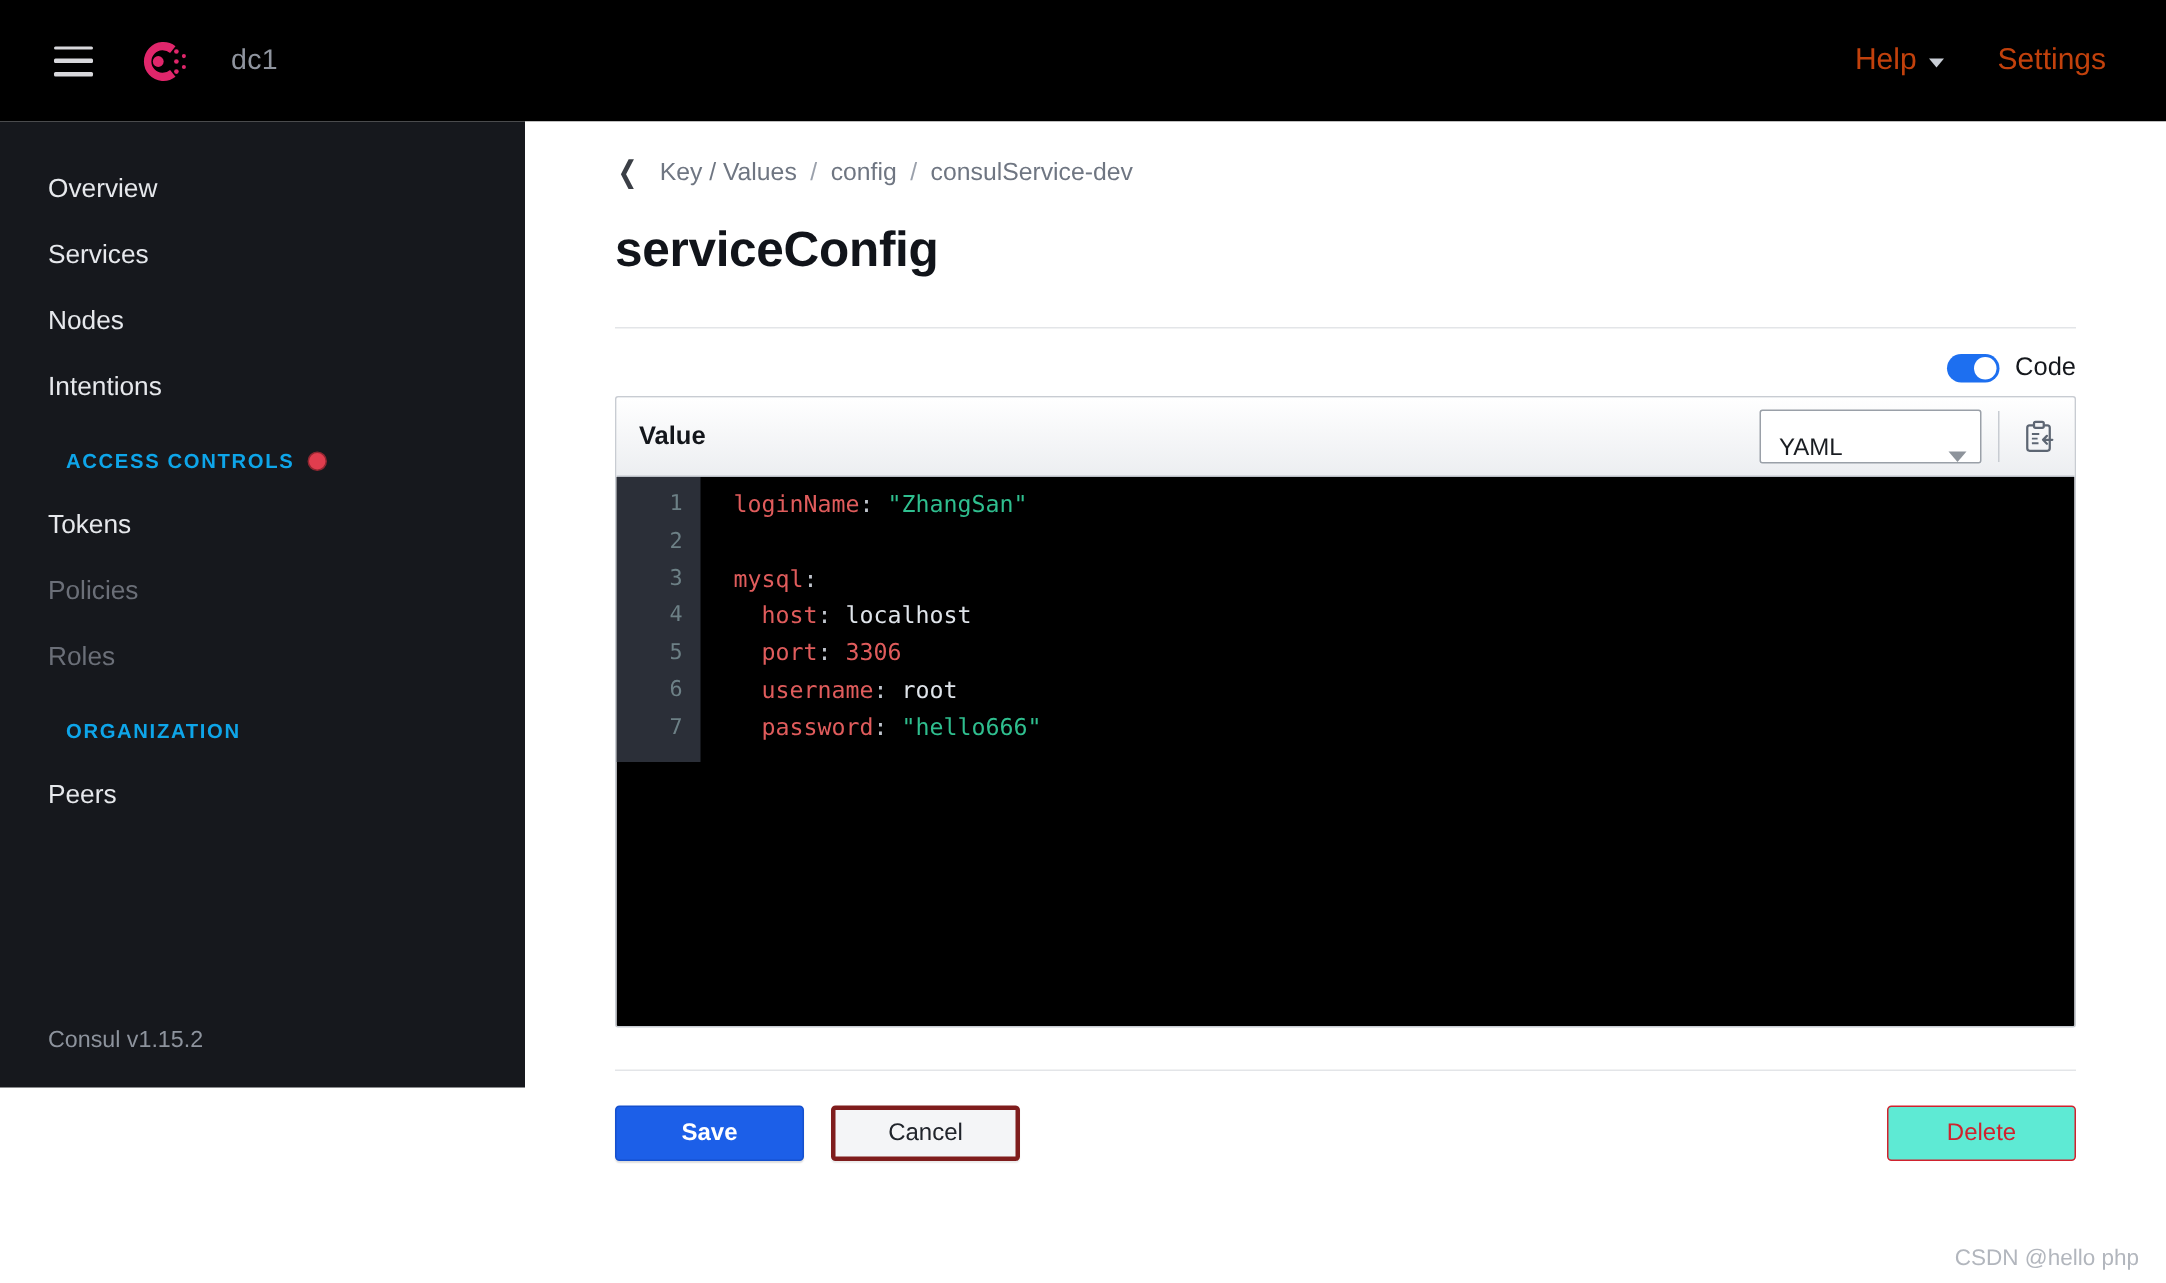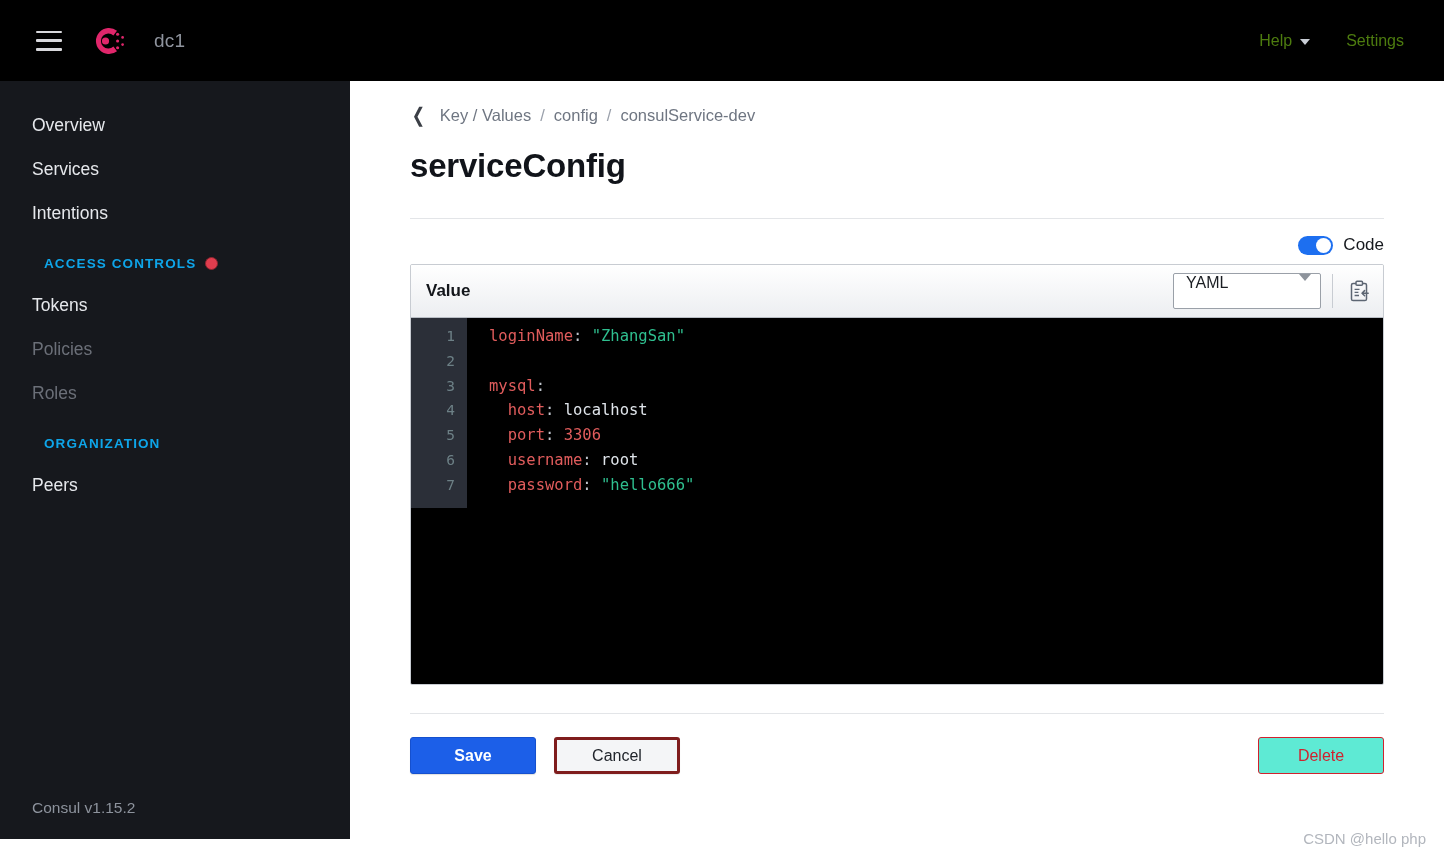--- a/index.html
+++ b/index.html
@@ -24,32 +24,32 @@
   .hamburger span { display: block; height: 2.6px; background: #d8d8dc; border-radius: 1px; }
 
   .logo-wrap { margin-left: 26px; width: 40px; height: 40px; position: relative; }
   .brand-dc {
     margin-left: 26px; color: #8f949e; font-size: 19px; letter-spacing: .2px;
   }
   .topnav-right {
     margin-left: auto; display: flex; align-items: center; gap: 36px; margin-right: 40px;
   }
   .topnav-item {
-    color: #4d7c0f; font-size: 16px; display: flex; align-items: center; gap: 8px;
+    color: #c2410c; font-size: 20px; display: flex; align-items: center; gap: 8px;
     cursor: pointer;
   }
   .caret-down {
     width: 0; height: 0; border-left: 5.5px solid transparent;
     border-right: 5.5px solid transparent; border-top: 6px solid #c9ced6;
     margin-top: 3px;
   }
 
   
   .sidebar {
-    position: absolute; left: 0; top: 81px; width: 350px; height: 758px;
+    position: absolute; left: 0; top: 81px; width: 350px; height: 644px;
     background: #16181d;
   }
   .nav-item {
     height: 44px; display: flex; align-items: center;
     padding-left: 32px; color: #e6e8ec; font-size: 17.5px;
     cursor: pointer;
   }
   .nav-item.active { background: #2e3034; }
   .nav-item.disabled { color: #6b6f78; cursor: default; }
   .nav-gap { height: 8px; }
@@ -113,21 +113,21 @@
     height: 53px; display: flex; align-items: center;
     background: linear-gradient(#ffffff, #eceef1);
     border-bottom: 1px solid #b9bec5;
     padding: 0 9px 0 15px;
   }
   .editor-head-title { font-size: 17px; font-weight: bold; color: #13161b; }
   .head-right { margin-left: auto; display: flex; align-items: center; }
   .select-box {
     width: 148px; height: 36px; background: #fff;
     border: 1px solid #9aa0a8; border-radius: 2px;
-    display: flex; align-items: flex-start; padding: 0 9px 0 12px;
+    display: flex; align-items: flex-end; padding: 0 9px 0 12px;
     font-size: 16px; color: #1a1d22; cursor: pointer;
   }
   .select-caret {
     margin-left: auto; width: 0; height: 0;
     border-left: 6px solid transparent; border-right: 6px solid transparent;
     border-top: 7px solid #8d939b;
   }
   .head-divider { width: 1px; height: 34px; background: #c8ccd2; margin: 0 11px; }
   .copy-btn {
     width: 30px; height: 32px; display: flex; align-items: center; justify-content: center;
@@ -222,20 +222,23 @@
   </div>
 
   <div class="sidebar">
     <div style="height:22px"></div>
 
     <div class="nav-item">
       <span>Overview</span>
     </div>
     <div class="nav-item">
       <span>Services</span>
+    </div>
+    <div class="nav-item">
+      <span>Nodes</span>
     </div>
     <div class="nav-item">
       <span>Intentions</span>
     </div>
 
     <div class="nav-gap"></div>
 
     <div class="nav-section">
       <span>ACCESS CONTROLS</span>
       <span class="red-dot"></span>

